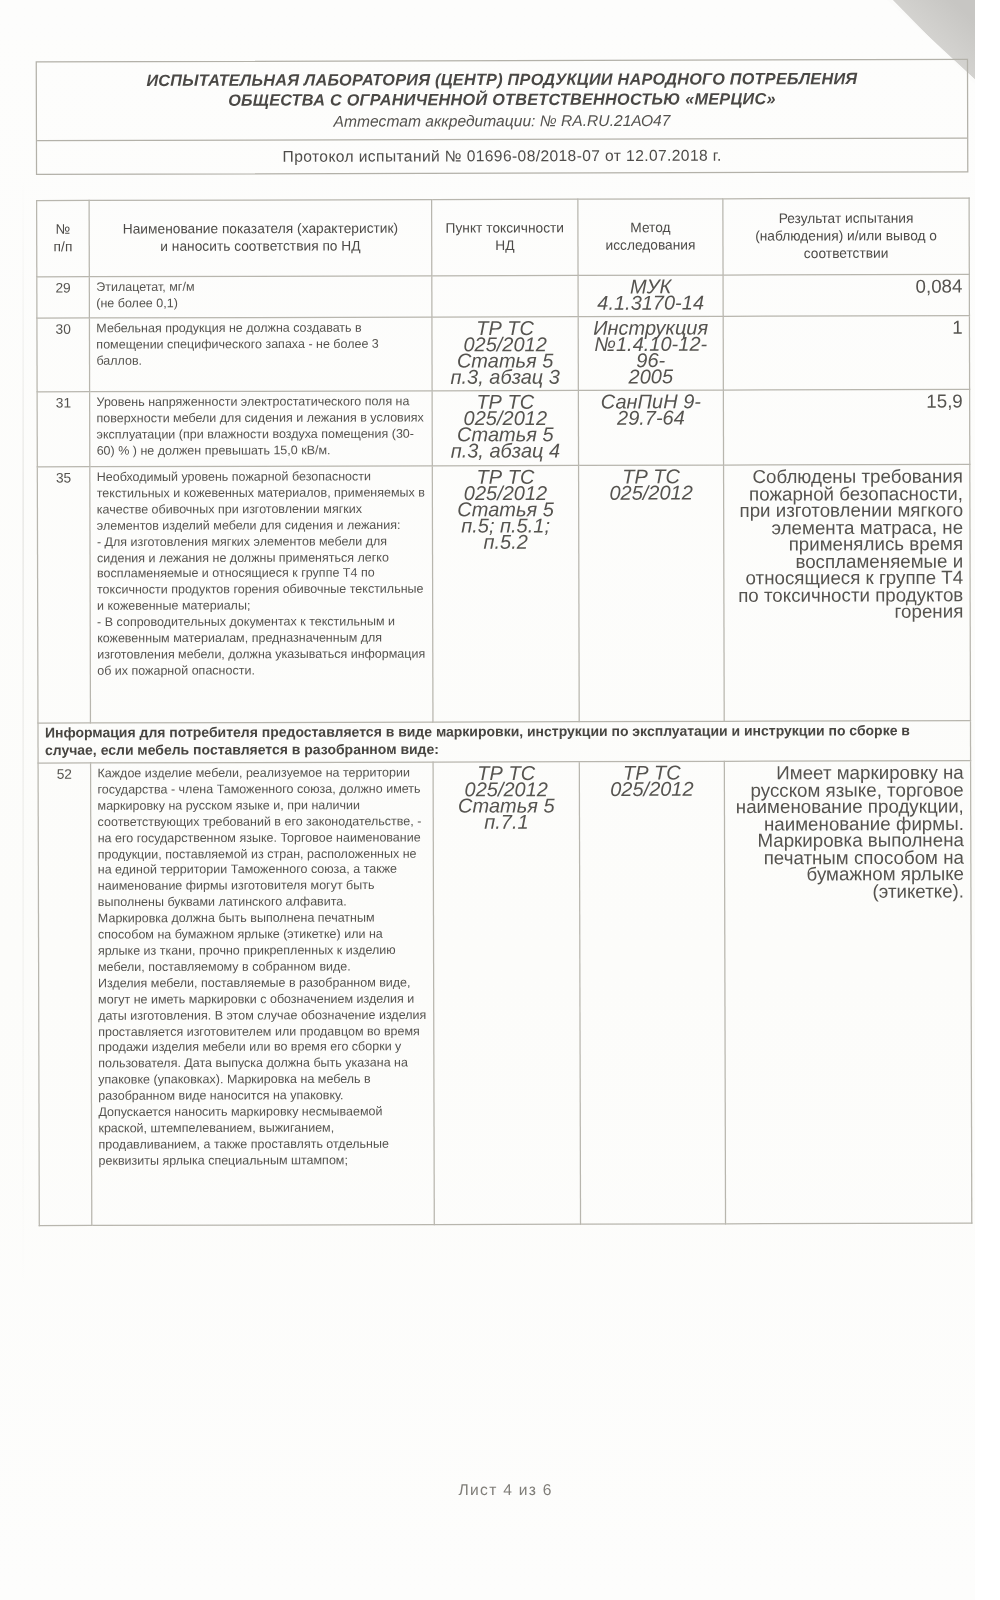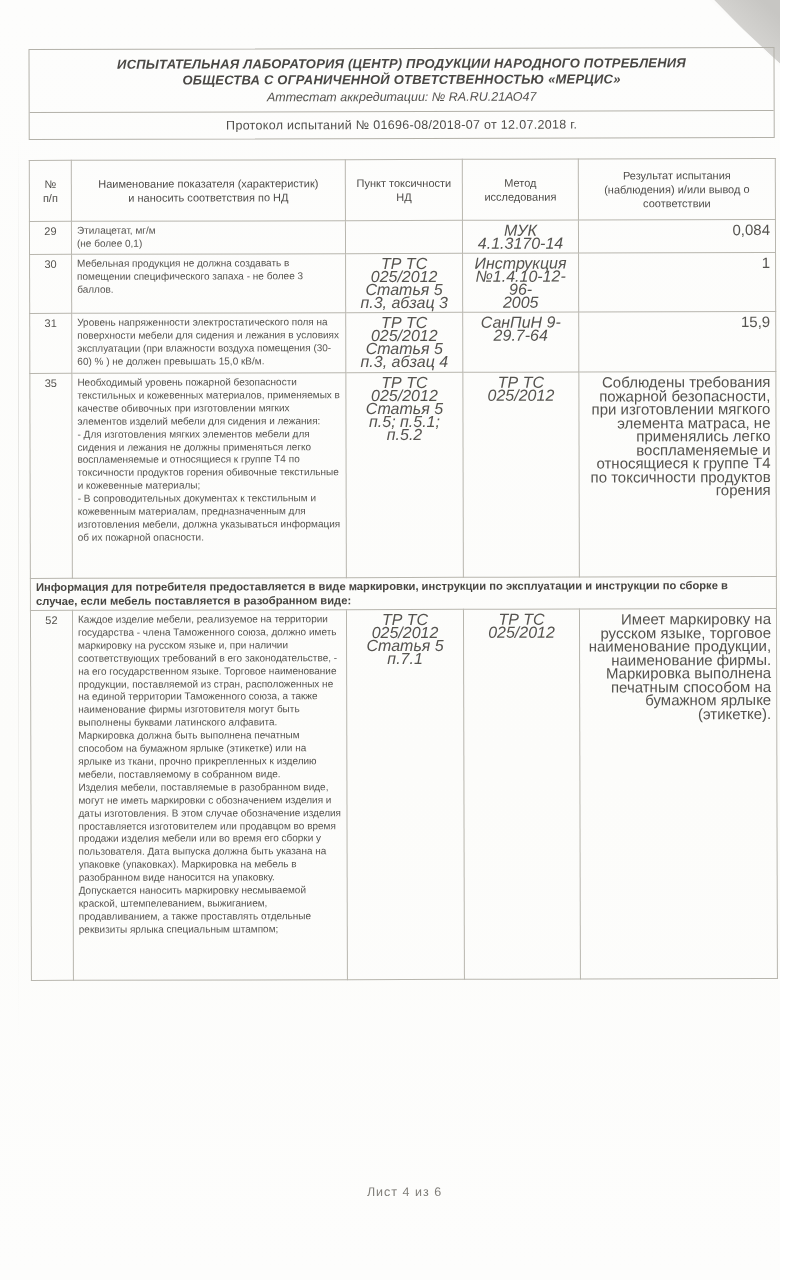--- a/index.html
+++ b/index.html
@@ -176,21 +176,21 @@
         </tr>
         <tr class="row-32">
           <td class="c-num">35</td>
           <td class="c-name">Необходимый уровень пожарной безопасности текстильных и кожевенных материалов, применяемых в качестве обивочных при изготовлении мягких элементов изделий мебели для сидения и лежания:
 - Для изготовления мягких элементов мебели для сидения и лежания не должны применяться легко воспламеняемые и относящиеся к группе Т4 по токсичности продуктов горения обивочные текстильные и кожевенные материалы;
 - В сопроводительных документах к текстильным и кожевенным материалам, предназначенным для изготовления мебели, должна указываться информация об их пожарной опасности.</td>
           <td class="c-req">ТР ТС 025/2012
 Статья 5
 п.5; п.5.1; п.5.2</td>
           <td class="c-method">ТР ТС 025/2012</td>
-          <td class="c-result">Соблюдены требования пожарной безопасности, при изготовлении мягкого элемента матраса, не применялись легко воспламеняемые и относящиеся к группе Т4 по токсичности продуктов горения</td>
+          <td class="c-result">Соблюдены требования пожарной безопасности, при изготовлении мягкого элемента матраса, не применялись время воспламеняемые и относящиеся к группе Т4 по токсичности продуктов горения</td>
         </tr>
         <tr class="info-row">
           <td colspan="5">Информация для потребителя предоставляется в виде маркировки, инструкции по эксплуатации и инструкции по сборке в случае, если мебель поставляется в разобранном виде:</td>
         </tr>
         <tr class="row-33">
           <td class="c-num">52</td>
           <td class="c-name">Каждое изделие мебели, реализуемое на территории государства - члена Таможенного союза, должно иметь маркировку на русском языке и, при наличии соответствующих требований в его законодательстве, - на его государственном языке. Торговое наименование продукции, поставляемой из стран, расположенных не на единой территории Таможенного союза, а также наименование фирмы изготовителя могут быть выполнены буквами латинского алфавита.
 Маркировка должна быть выполнена печатным способом на бумажном ярлыке (этикетке) или на ярлыке из ткани, прочно прикрепленных к изделию мебели, поставляемому в собранном виде.
 Изделия мебели, поставляемые в разобранном виде, могут не иметь маркировки с обозначением изделия и даты изготовления. В этом случае обозначение изделия проставляется изготовителем или продавцом во время продажи изделия мебели или во время его сборки у пользователя. Дата выпуска должна быть указана на упаковке (упаковках). Маркировка на мебель в разобранном виде наносится на упаковку.
 Допускается наносить маркировку несмываемой краской, штемпелеванием, выжиганием, продавливанием, а также проставлять отдельные реквизиты ярлыка специальным штампом;</td>

